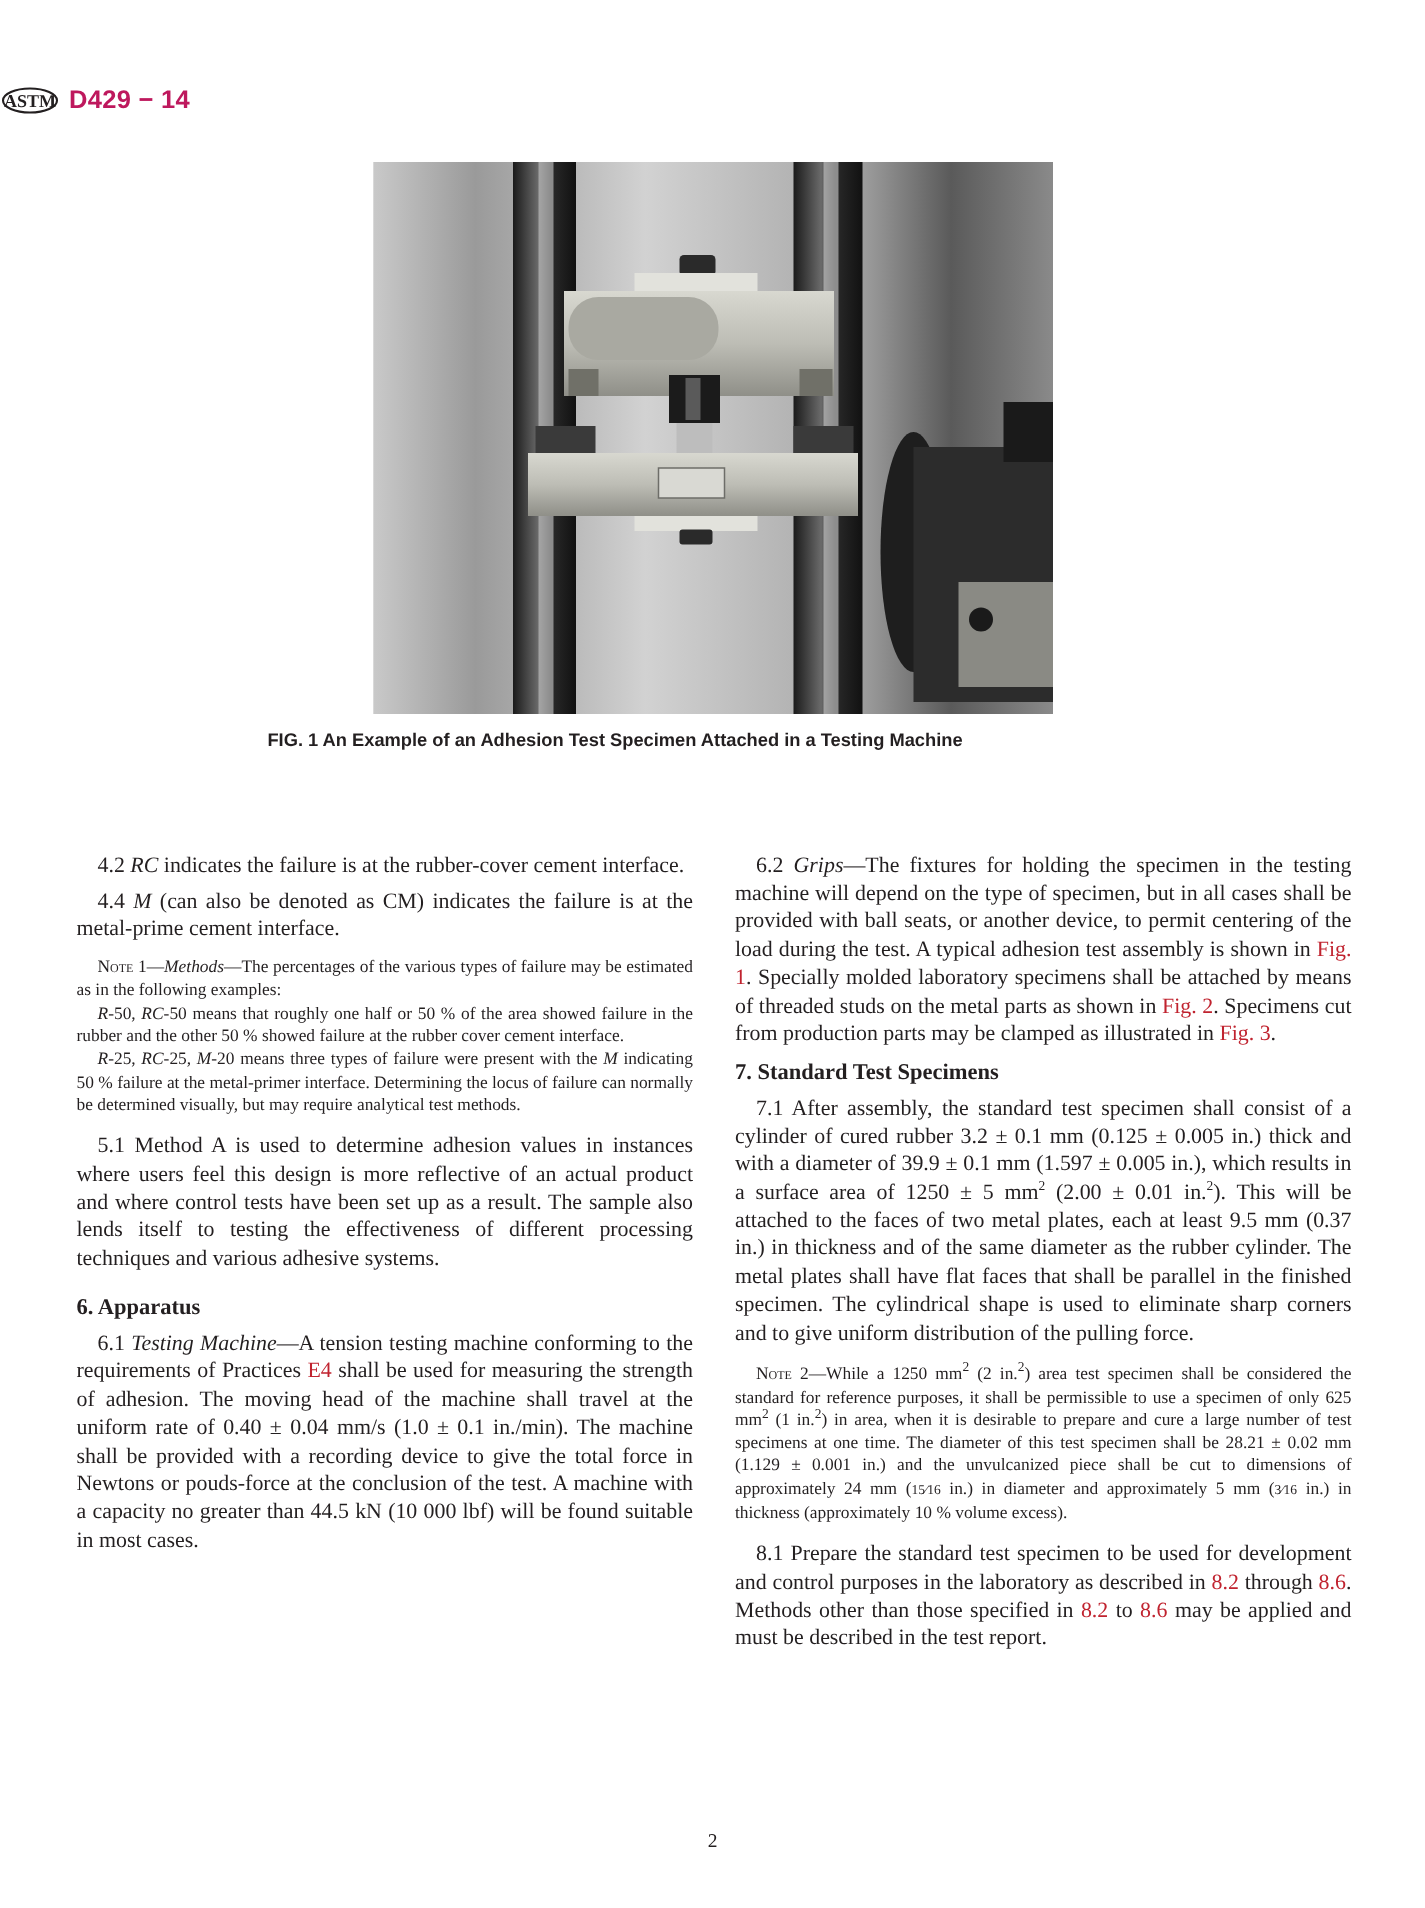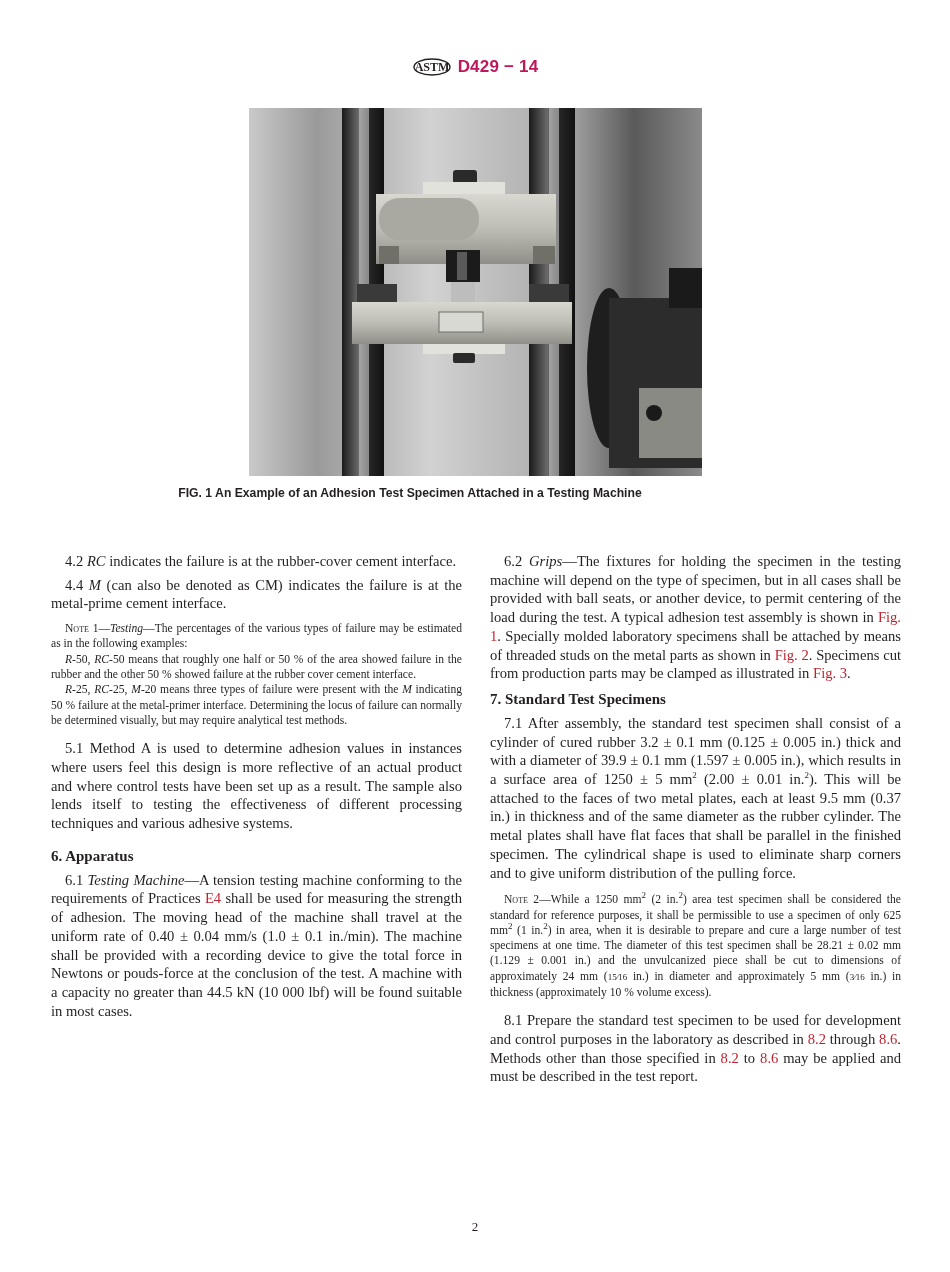--- a/index.html
+++ b/index.html
@@ -3,39 +3,39 @@
 <meta charset="utf-8">
 <style>
   html, body { margin: 0; padding: 0; background: #ffffff; }
   body {
     width: 950px; height: 1272px; position: relative; overflow: hidden;
     font-family: "Liberation Serif", "DejaVu Serif", serif;
     color: #231f20;
   }
   .header {
     position: absolute; top: 52px; left: 0; width: 950px;
-    display: flex; justify-content: center; align-items: center; gap: 6px;
+    display: flex; align-items: center; gap: 6px;
   }
   .logo { width: 40px; height: 30px; }
   .doc-id {
     font-family: "Liberation Sans", "DejaVu Sans", sans-serif;
     font-weight: bold; font-size: 17px; color: #be185d; letter-spacing: 0.2px;
   }
   .figure {
     position: absolute; left: 249px; top: 108px; width: 453px; height: 368px;
     overflow: hidden; background: #b8b8b8;
   }
   .figure svg { display: block; }
   .fig-caption {
     position: absolute; top: 486px; left: 0; width: 820px; text-align: center;
     font-family: "Liberation Sans", "DejaVu Sans", sans-serif;
     font-weight: bold; font-size: 12.2px; color: #231f20;
   }
   .col {
-    position: absolute; top: 552px; width: 411px;
+    position: absolute; top: 568px; width: 411px;
     font-size: 14.6px; line-height: 18.7px; text-align: justify;
   }
   .col.left { left: 51px; }
   .col.right { left: 490px; }
   .para { margin: 0 0 5px 0; text-indent: 14px; hyphens: auto; }
   .note {
     font-size: 11.6px; line-height: 15.3px; margin: 8px 0 11px 0; text-align: justify;
   }
   .note p { margin: 0; text-indent: 14px; }
   .sc { font-variant: small-caps; }
@@ -125,21 +125,21 @@
   <p class="para">
     <span>4.2</span>
     <i>RC</i><span> indicates the failure is at the rubber-cover cement interface.</span>
   </p>
   <p class="para">
     <span>4.4</span>
     <i>M</i><span> (can also be denoted as CM) indicates the failure is at the metal-prime cement interface.</span>
   </p>
 
   <div class="note">
-    <p><span class="sc">Note</span><span> 1—</span><i>Testing</i><span>—The percentages of the various types of failure may be estimated as in the following examples:</span></p>
+    <p><span class="sc">Note</span><span> 1—</span><i>Methods</i><span>—The percentages of the various types of failure may be estimated as in the following examples:</span></p>
     <p><i>R</i><span>-50, </span><i>RC</i><span>-50 means that roughly one half or 50 % of the area showed failure in the rubber and the other 50 % showed failure at the rubber cover cement interface.</span></p>
     <p><i>R</i><span>-25, </span><i>RC</i><span>-25, </span><i>M</i><span>-20 means three types of failure were present with the </span><i>M</i><span> indicating 50 % failure at the metal-primer interface. Determining the locus of failure can normally be determined visually, but may require analytical test methods.</span></p>
   </div>
 
   <p class="para">5.1 Method A is used to determine adhesion values in instances where users feel this design is more reflective of an actual product and where control tests have been set up as a result. The sample also lends itself to testing the effectiveness of different processing techniques and various adhesive systems.</p>
 
   <h2 class="section" style="margin-top:14px;">6.  Apparatus</h2>
   <p class="para">
     <span>6.1 </span><i>Testing Machine</i><span>—A tension testing machine conforming to the requirements of Practices </span><a class="link" href="#">E4</a><span> shall be used for measuring the strength of adhesion. The moving head of the machine shall travel at the uniform rate of 0.40 ± 0.04 mm/s (1.0 ± 0.1 in./min). The machine shall be provided with a recording device to give the total force in Newtons or pouds-force at the conclusion of the test. A machine with a capacity no greater than 44.5 kN (10 000 lbf) will be found suitable in most cases.</span>
   </p>

